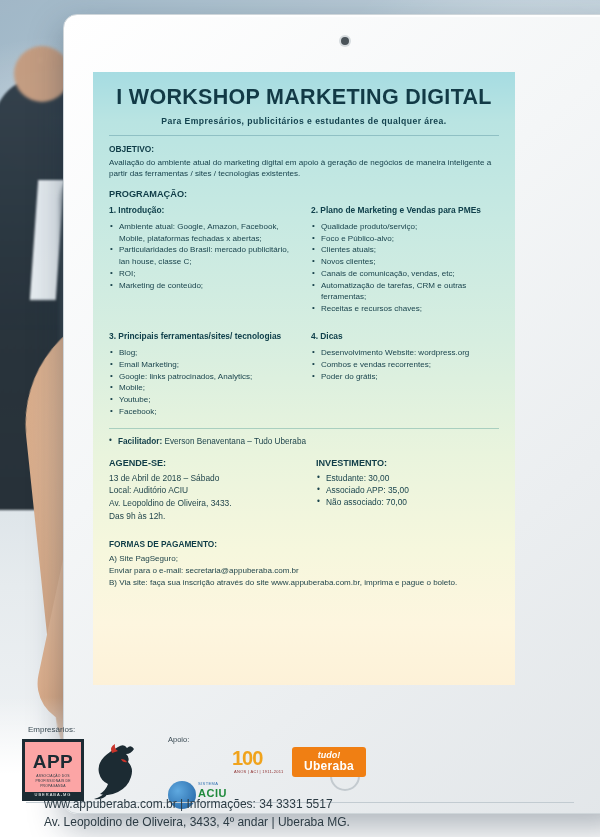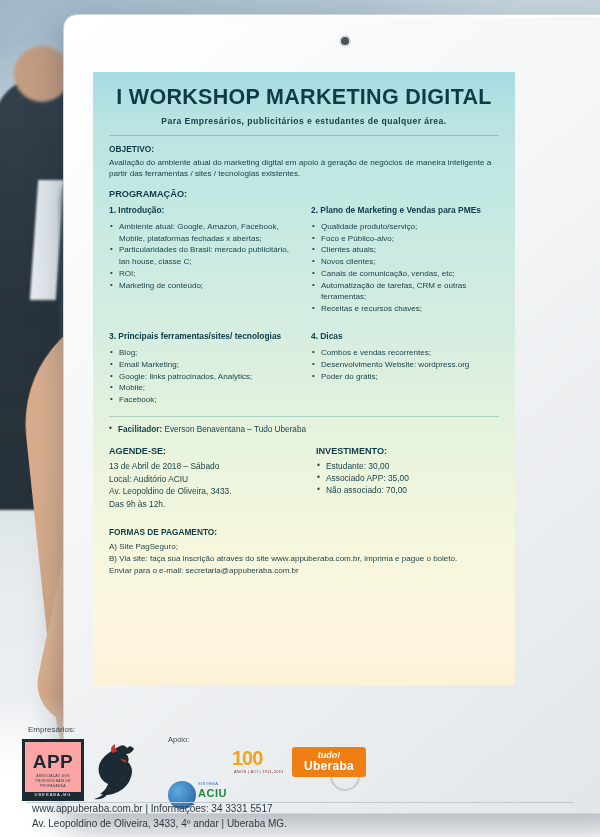--- a/index.html
+++ b/index.html
@@ -374,22 +374,22 @@
     width: 74px; height: 30px;
     background: #f07f13;
     border-radius: 3px;
     color: #fff;
     text-align: center;
   }
   .tudo .t1 { font-size: 9px; font-weight: bold; margin-top: 3px; font-style: italic; }
   .tudo .t2 { font-size: 12px; font-weight: bold; letter-spacing: .3px; line-height: 1; }
   .foot-lines {
     position: absolute;
-    left: 32px; bottom: 6px;
-    font-size: 10px;
+    left: 44px; bottom: 6px;
+    font-size: 12px;
     color: #2c3b44;
     line-height: 1.5;
   }
   .foot-rule {
     position: absolute;
     left: 26px; right: 26px; bottom: 34px;
     height: 1px;
     background: #c2cbd1;
   }
 </style>
@@ -452,28 +452,29 @@
       </div>
 
       <div class="cols" style="margin-top:16px">
         <div class="col">
           <div class="sec-h">3. Principais ferramentas/sites/ tecnologias</div>
           <ul class="bul">
             <li>Blog;</li>
             <li>Email Marketing;</li>
             <li>Google: links patrocinados, Analytics;</li>
             <li>Mobile;</li>
+            <li>Youtube;</li>
             <li>Facebook;</li>
           </ul>
         </div>
         <div class="col">
           <div class="sec-h">4. Dicas</div>
           <ul class="bul">
+            <li>Desenvolvimento Website: wordpress.org</li>
             <li>Combos e vendas recorrentes;</li>
-            <li>Desenvolvimento Website: wordpress.org</li>
             <li>Poder do grátis;</li>
           </ul>
         </div>
       </div>
 
       <div class="divider"></div>
 
       <p class="facil">
         <b>Facilitador:</b>
         <span>Everson Benaventana – Tudo Uberaba</span>
@@ -493,22 +494,22 @@
             <li style="font-size:8.4px">Estudante: 30,00</li>
             <li style="font-size:8.4px">Associado APP: 35,00</li>
             <li style="font-size:8.4px">Não associado: 70,00</li>
           </ul>
         </div>
       </div>
 
       <div class="pay">
         <div class="hd">FORMAS DE PAGAMENTO:</div>
         <div class="line">A) Site PagSeguro;</div>
+        <div class="line">Enviar para o e-mail: secretaria@appuberaba.com.br</div>
         <div class="line">B) Via site: faça sua inscrição através do site www.appuberaba.com.br, imprima e pague o boleto.</div>
-        <div class="line">Enviar para o e-mail: secretaria@appuberaba.com.br</div>
       </div>
 
     </div>
   </div>
 </div>
 
 <div class="footer">
 
   <div class="realiza">Empresários:</div>
 

